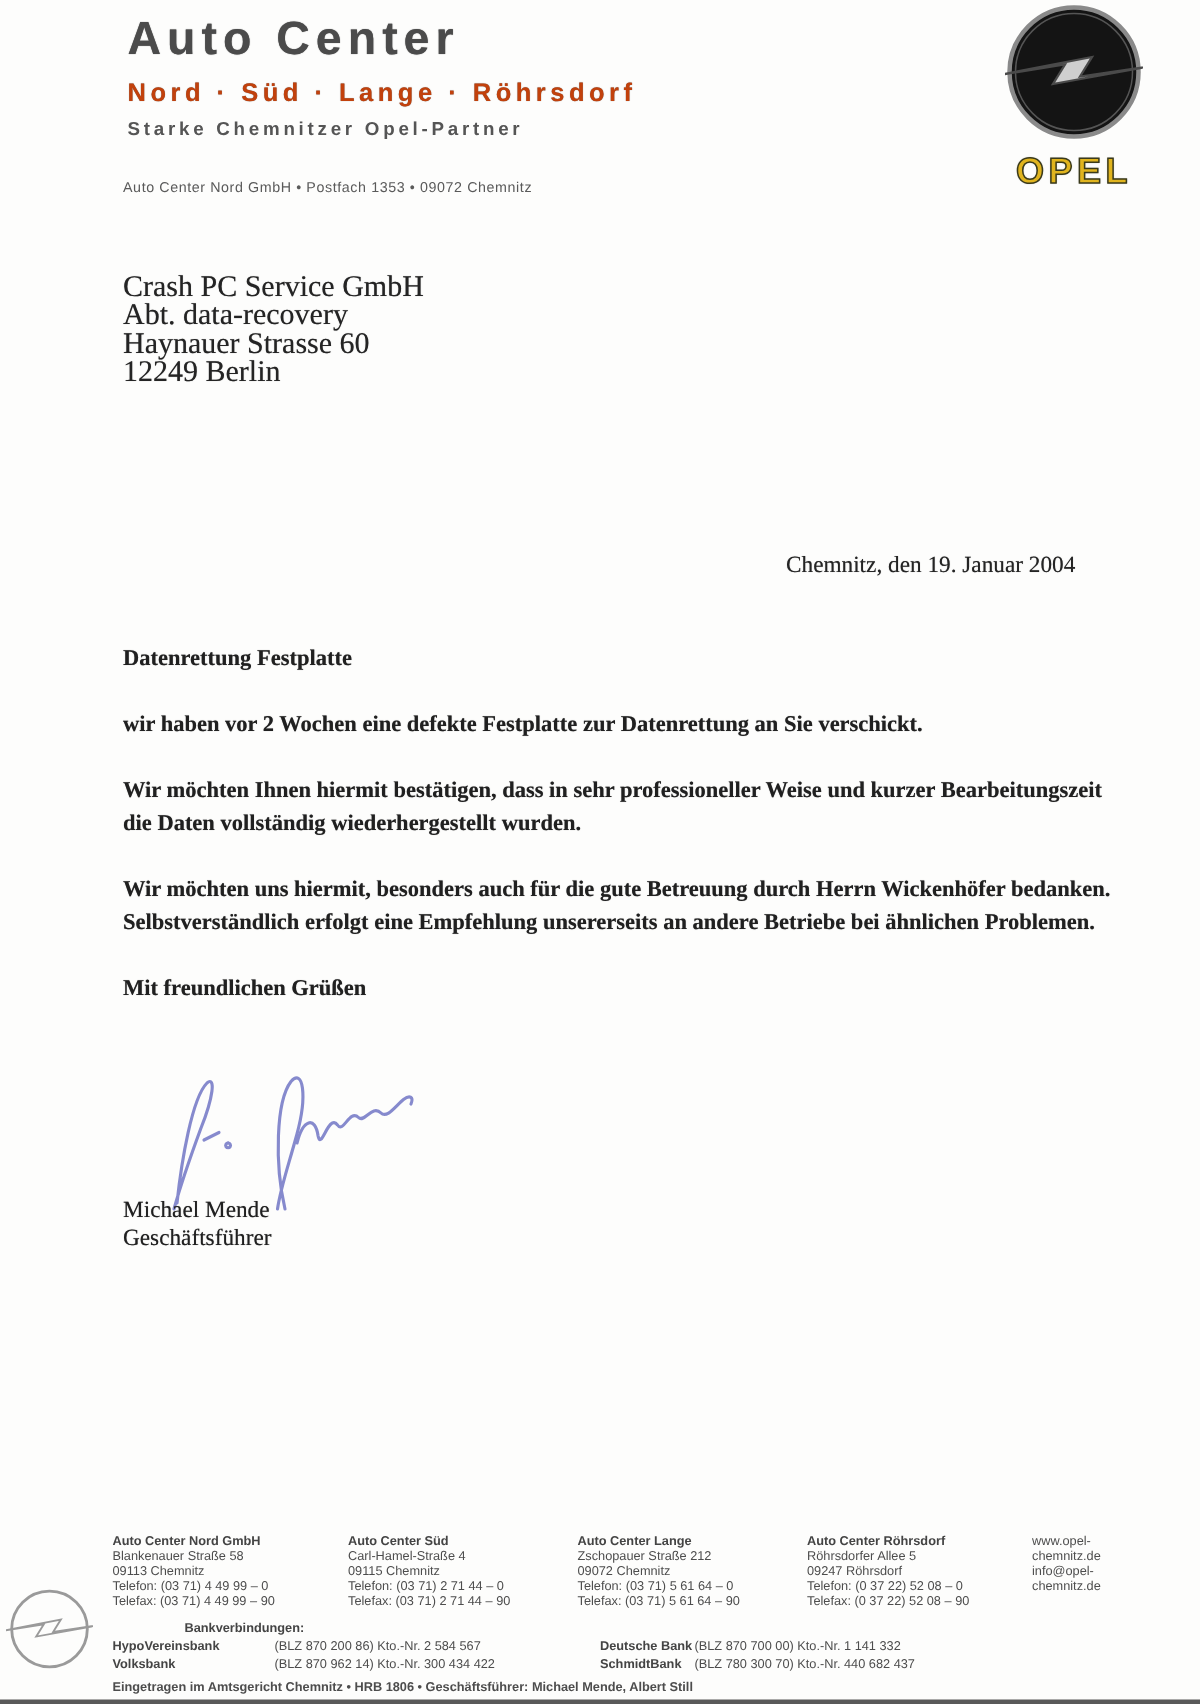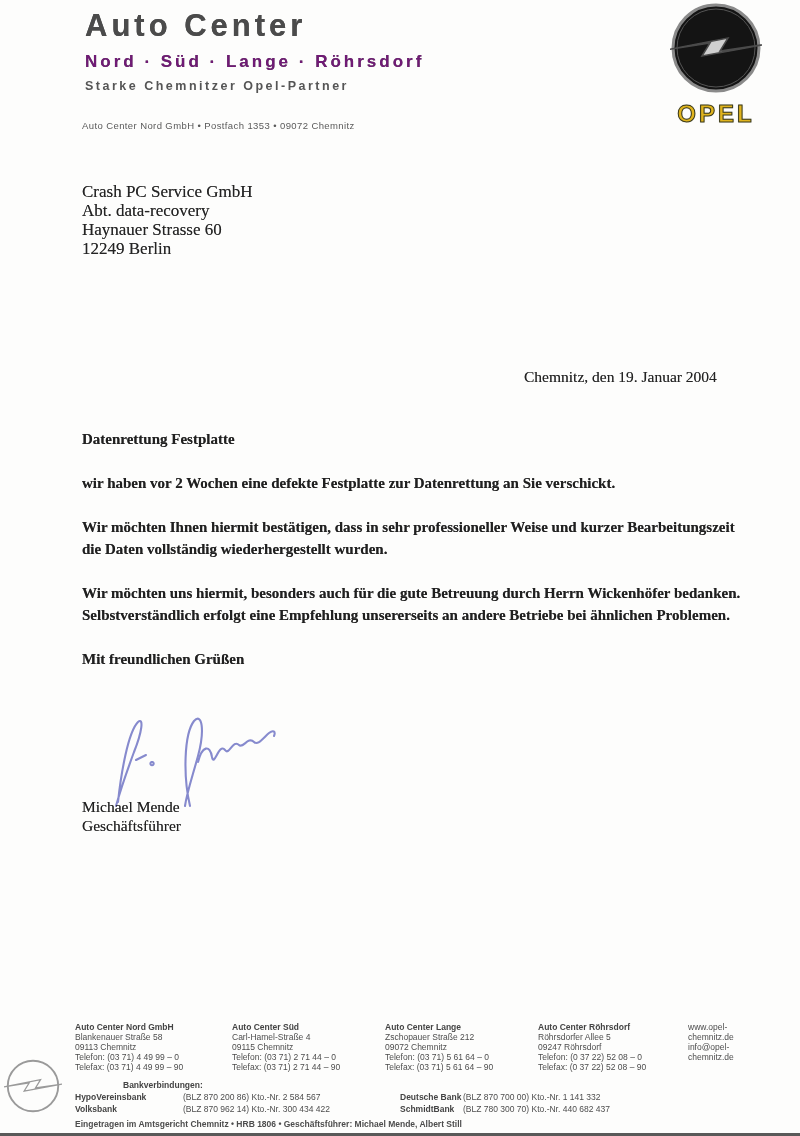--- a/index.html
+++ b/index.html
@@ -17,21 +17,21 @@
     position:absolute;left:85px;top:8px;
     font-family:"Liberation Sans",sans-serif;
     font-weight:bold;font-size:31px;letter-spacing:4px;
     color:#4b4b4b;
     text-shadow:0 0 .6px rgba(40,40,40,.8);
   }
   .locations{
     position:absolute;left:85px;top:52px;
     font-family:"Liberation Sans",sans-serif;
     font-weight:bold;font-size:17px;letter-spacing:3px;
-    color:#701a75;
+    color:#c2410c;
     text-shadow:0 0 .5px rgba(40,40,40,.7);
   }
   .tagline{
     position:absolute;left:85px;top:79px;
     font-family:"Liberation Sans",sans-serif;
     font-weight:bold;font-size:12.5px;letter-spacing:2.5px;
     color:#555;
   }
   .sender-line{
     position:absolute;left:82px;top:120px;
@@ -44,21 +44,21 @@
     margin-top:2px;
     font-family:"Liberation Sans",sans-serif;
     font-weight:bold;font-size:24px;letter-spacing:3px;
     color:#e0b41e;
     -webkit-text-stroke:1px #3a3a1a;
     text-shadow:0 0 1px #555;
   }
   
   .recipient{
     position:absolute;left:82px;top:182px;
-    font-size:17px;line-height:19px;
+    font-size:20px;line-height:19px;
     color:#242424;
     text-shadow:0 0 .5px rgba(30,30,30,.55);
   }
   .dateline{
     position:absolute;left:524px;top:368px;
     font-size:15.5px;color:#242424;
     text-shadow:0 0 .5px rgba(30,30,30,.55);
   }
   .body-block{position:absolute;left:82px;top:428px;width:672px;
     font-size:15px;line-height:22px;color:#202020;

